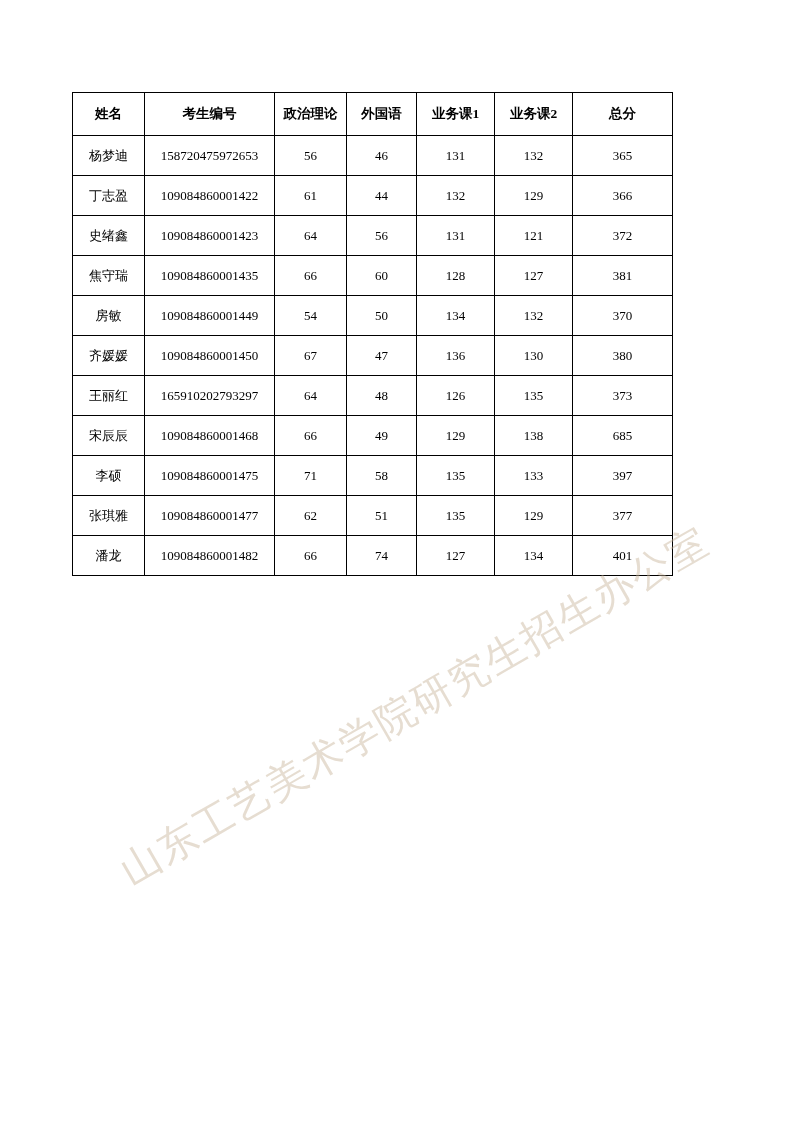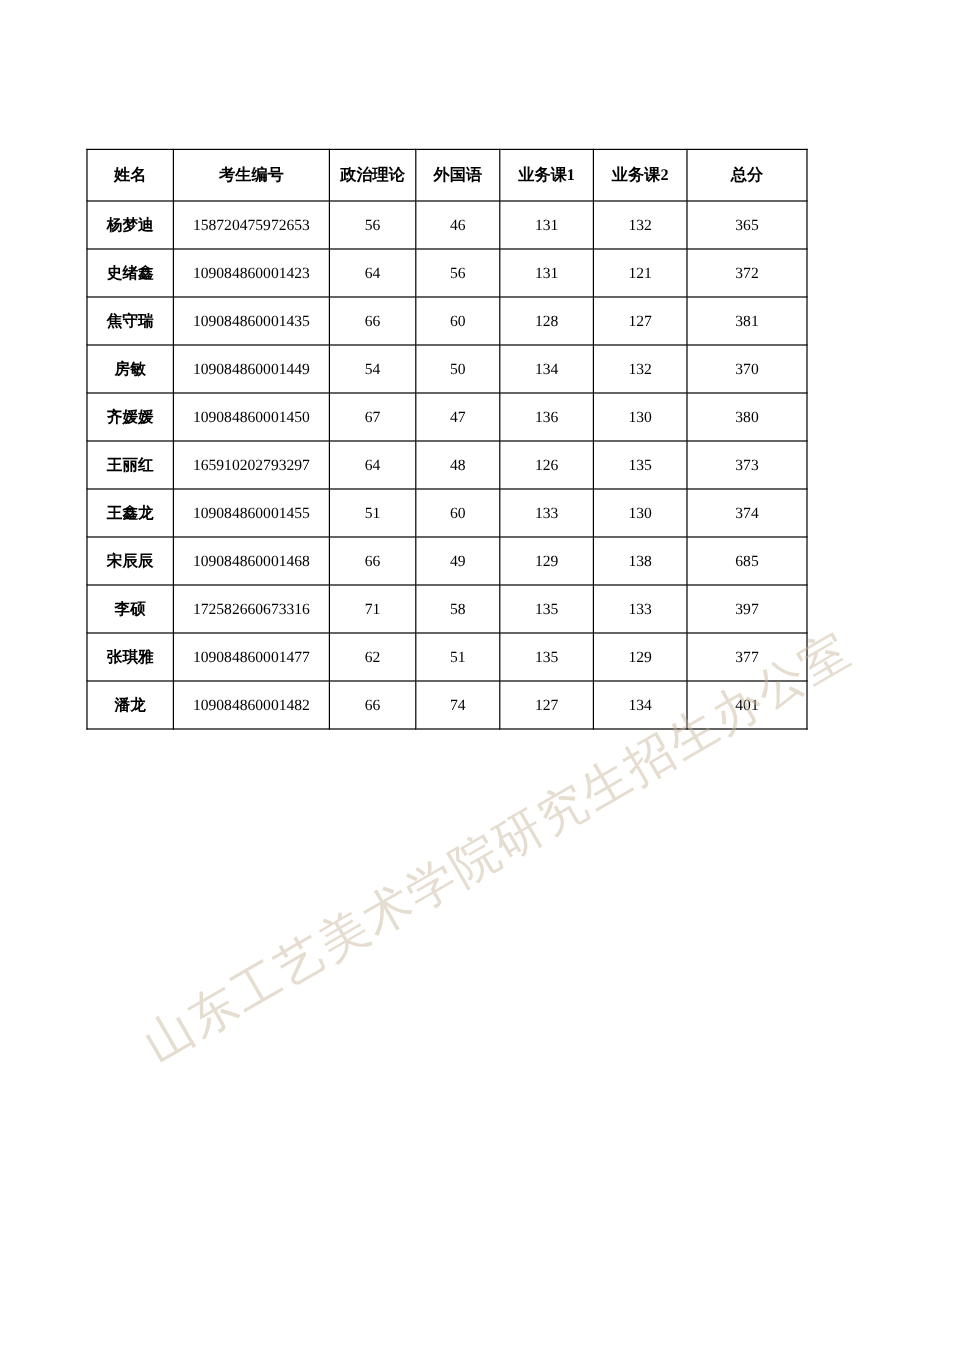--- a/index.html
+++ b/index.html
@@ -24,21 +24,20 @@
     position: absolute;
     left: 72px;
     top: 92px;
     width: 600px;
   }
   table.score-table {
     border-collapse: collapse;
     width: 600px;
     table-layout: fixed;
     background: transparent;
-    margin-top: 32px;
   }
   table.score-table th,
   table.score-table td {
     border: 1px solid #000000;
     text-align: center;
     vertical-align: middle;
     font-size: 13px;
     color: #000000;
     height: 39px;
     padding: 0 2px;
@@ -57,21 +56,20 @@
   col.c-maj1   { width: 78px; }
   col.c-maj2   { width: 78px; }
   col.c-total  { width: 100px; }
 
   td.cell-id {
     font-size: 12.5px;
     letter-spacing: 0px;
   }
   td.cell-name {
     font-size: 13.5px;
-    font-weight: bold;
   }
   .watermark {
     position: absolute;
     left: 50px;
     top: 330px;
     width: 700px;
     height: 560px;
     pointer-events: none;
     z-index: 5;
   }
@@ -124,20 +122,29 @@
         <tr>
           <td class="cell-name">杨梦迪</td>
           <td class="cell-id">158720475972653</td>
           <td>56</td>
           <td>46</td>
           <td>131</td>
           <td>132</td>
           <td>365</td>
         </tr>
         <tr>
+          <td class="cell-name">丁志盈</td>
+          <td class="cell-id">109084860001422</td>
+          <td>61</td>
+          <td>44</td>
+          <td>132</td>
+          <td>129</td>
+          <td>366</td>
+        </tr>
+        <tr>
           <td class="cell-name">史绪鑫</td>
           <td class="cell-id">109084860001423</td>
           <td>64</td>
           <td>56</td>
           <td>131</td>
           <td>121</td>
           <td>372</td>
         </tr>
         <tr>
           <td class="cell-name">焦守瑞</td>
@@ -169,40 +176,31 @@
         <tr>
           <td class="cell-name">王丽红</td>
           <td class="cell-id">165910202793297</td>
           <td>64</td>
           <td>48</td>
           <td>126</td>
           <td>135</td>
           <td>373</td>
         </tr>
         <tr>
-          <td class="cell-name">王鑫龙</td>
-          <td class="cell-id">109084860001455</td>
-          <td>51</td>
-          <td>60</td>
-          <td>133</td>
-          <td>130</td>
-          <td>374</td>
-        </tr>
-        <tr>
           <td class="cell-name">宋辰辰</td>
           <td class="cell-id">109084860001468</td>
           <td>66</td>
           <td>49</td>
           <td>129</td>
           <td>138</td>
           <td>685</td>
         </tr>
         <tr>
           <td class="cell-name">李硕</td>
-          <td class="cell-id">172582660673316</td>
+          <td class="cell-id">109084860001475</td>
           <td>71</td>
           <td>58</td>
           <td>135</td>
           <td>133</td>
           <td>397</td>
         </tr>
         <tr>
           <td class="cell-name">张琪雅</td>
           <td class="cell-id">109084860001477</td>
           <td>62</td>

